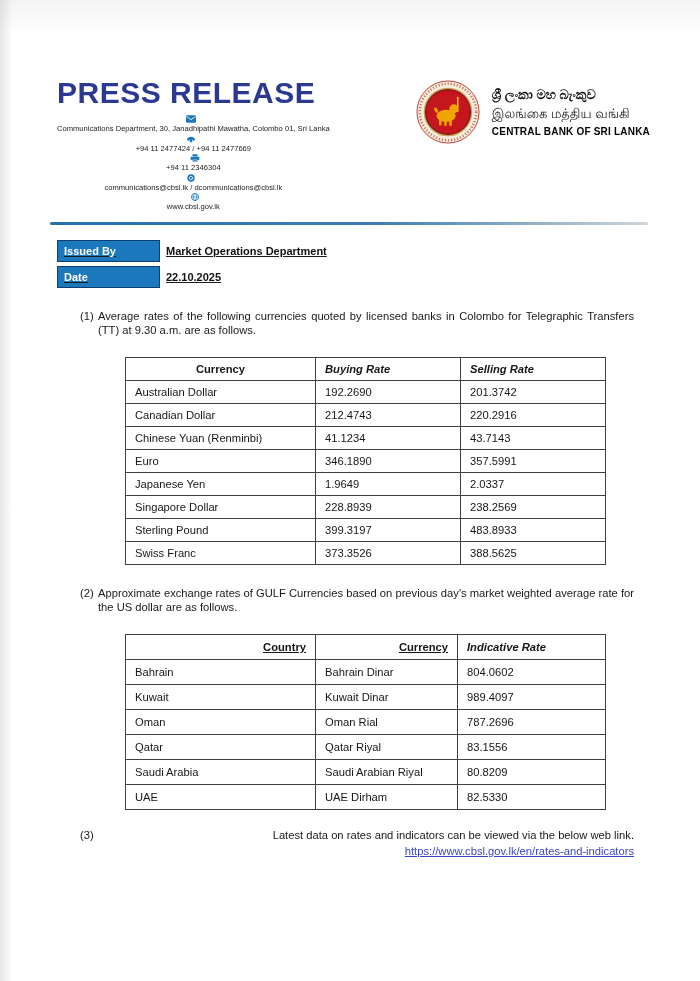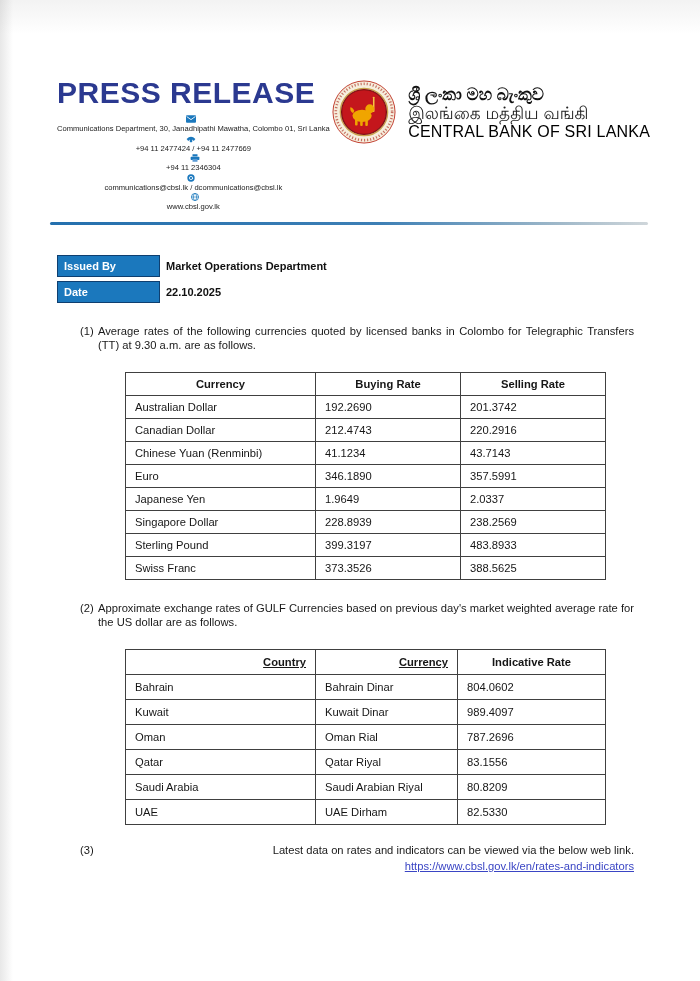--- a/index.html
+++ b/index.html
@@ -20,29 +20,29 @@
            line-height:30px; margin-bottom:7px; }
   .contacts { font-size:7.6px; line-height:11.5px; color:#222; }
   .cline { display:flex; align-items:center; white-space:nowrap;flex-direction:column; }
   .cicon { display:inline-flex; width:10px; height:8px; margin-right:4px; align-items:center; }
   .cicon.second { margin-left:8px; }
   .cicon svg { width:100%; height:100%; }
 
   .brand { display:flex; align-items:center; margin-top:2px; }
   .seal { width:64px; height:64px; margin-right:12px; flex:0 0 auto; }
   .bank-names { text-align:left; }
-  .bank-si { font-size:17px; font-weight:700; color:#111; line-height:21px; }
-  .bank-ta { font-size:17px; color:#222; line-height:18px; }
-  .bank-en { font-size:16px; font-weight:400; color:#000; line-height:17px; letter-spacing:.2px; }
+  .bank-si { font-size:13px; font-weight:700; color:#111; line-height:21px; }
+  .bank-ta { font-size:13px; color:#222; line-height:18px; }
+  .bank-en { font-size:10px; font-weight:700; color:#000; line-height:17px; letter-spacing:.2px; }
 
   .rule { height:3.5px; margin:9px 52px 0 50px; border-radius:2px;
           background:linear-gradient(to right,#2470ae 0%,#3d7fb5 55%,#9fb8c9 85%,#cfd6da 100%); }
 
   
-  .meta { margin:30px 0 0 57px; }
+  .meta { margin:15px 0 0 57px;text-decoration:underline; }
   .meta-row { display:flex; align-items:stretch; margin-bottom:4px; }
   .meta-label { width:103px; background:#1b78bd; border:1.5px solid #0e3f70;
                 color:#fff; font-weight:700; font-size:11px; line-height:18px;
                 padding:1px 0 1px 6px; }
   .meta-value { margin-left:6px; font-weight:700; font-size:11px; color:#111;
                 display:flex; align-items:center; }
 
   
   .para { display:flex; margin:22px 66px 0 80px; font-size:11.2px; line-height:13.6px; color:#191919; }
   .para .num { flex:0 0 18px; }
@@ -52,21 +52,21 @@
 
   
   table { border-collapse:collapse; margin:20px 0 2px 125px; width:480px;
           font-size:11.2px; color:#161616; table-layout:fixed; }
   th, td { border:1px solid #404040; padding:4px 9px; line-height:14px; }
   table { border:1.5px solid #303030; }
   th { font-weight:700; }
   .t1 col.c1 { width:190px; } .t1 col.c2 { width:145px; } .t1 col.c3 { width:145px; }
   .t2 col.c1 { width:190px; } .t2 col.c2 { width:142px; } .t2 col.c3 { width:148px; }
   .t2 th, .t2 td { padding:5px 9px; }
-  th.center { text-align:center; } th.left { text-align:right;text-decoration:underline; } th.right { text-align:center; }
+  th.center { text-align:center; } th.left { text-align:right;text-decoration:underline; } th.right { text-align:left;font-style:italic; }
   td.left { text-align:left; } td.right { text-align:left; }
 </style>
 </head>
 <body>
 
 <div class="page">
 
   <div class="header">
     <div>
       <div class="title">PRESS RELEASE</div>

